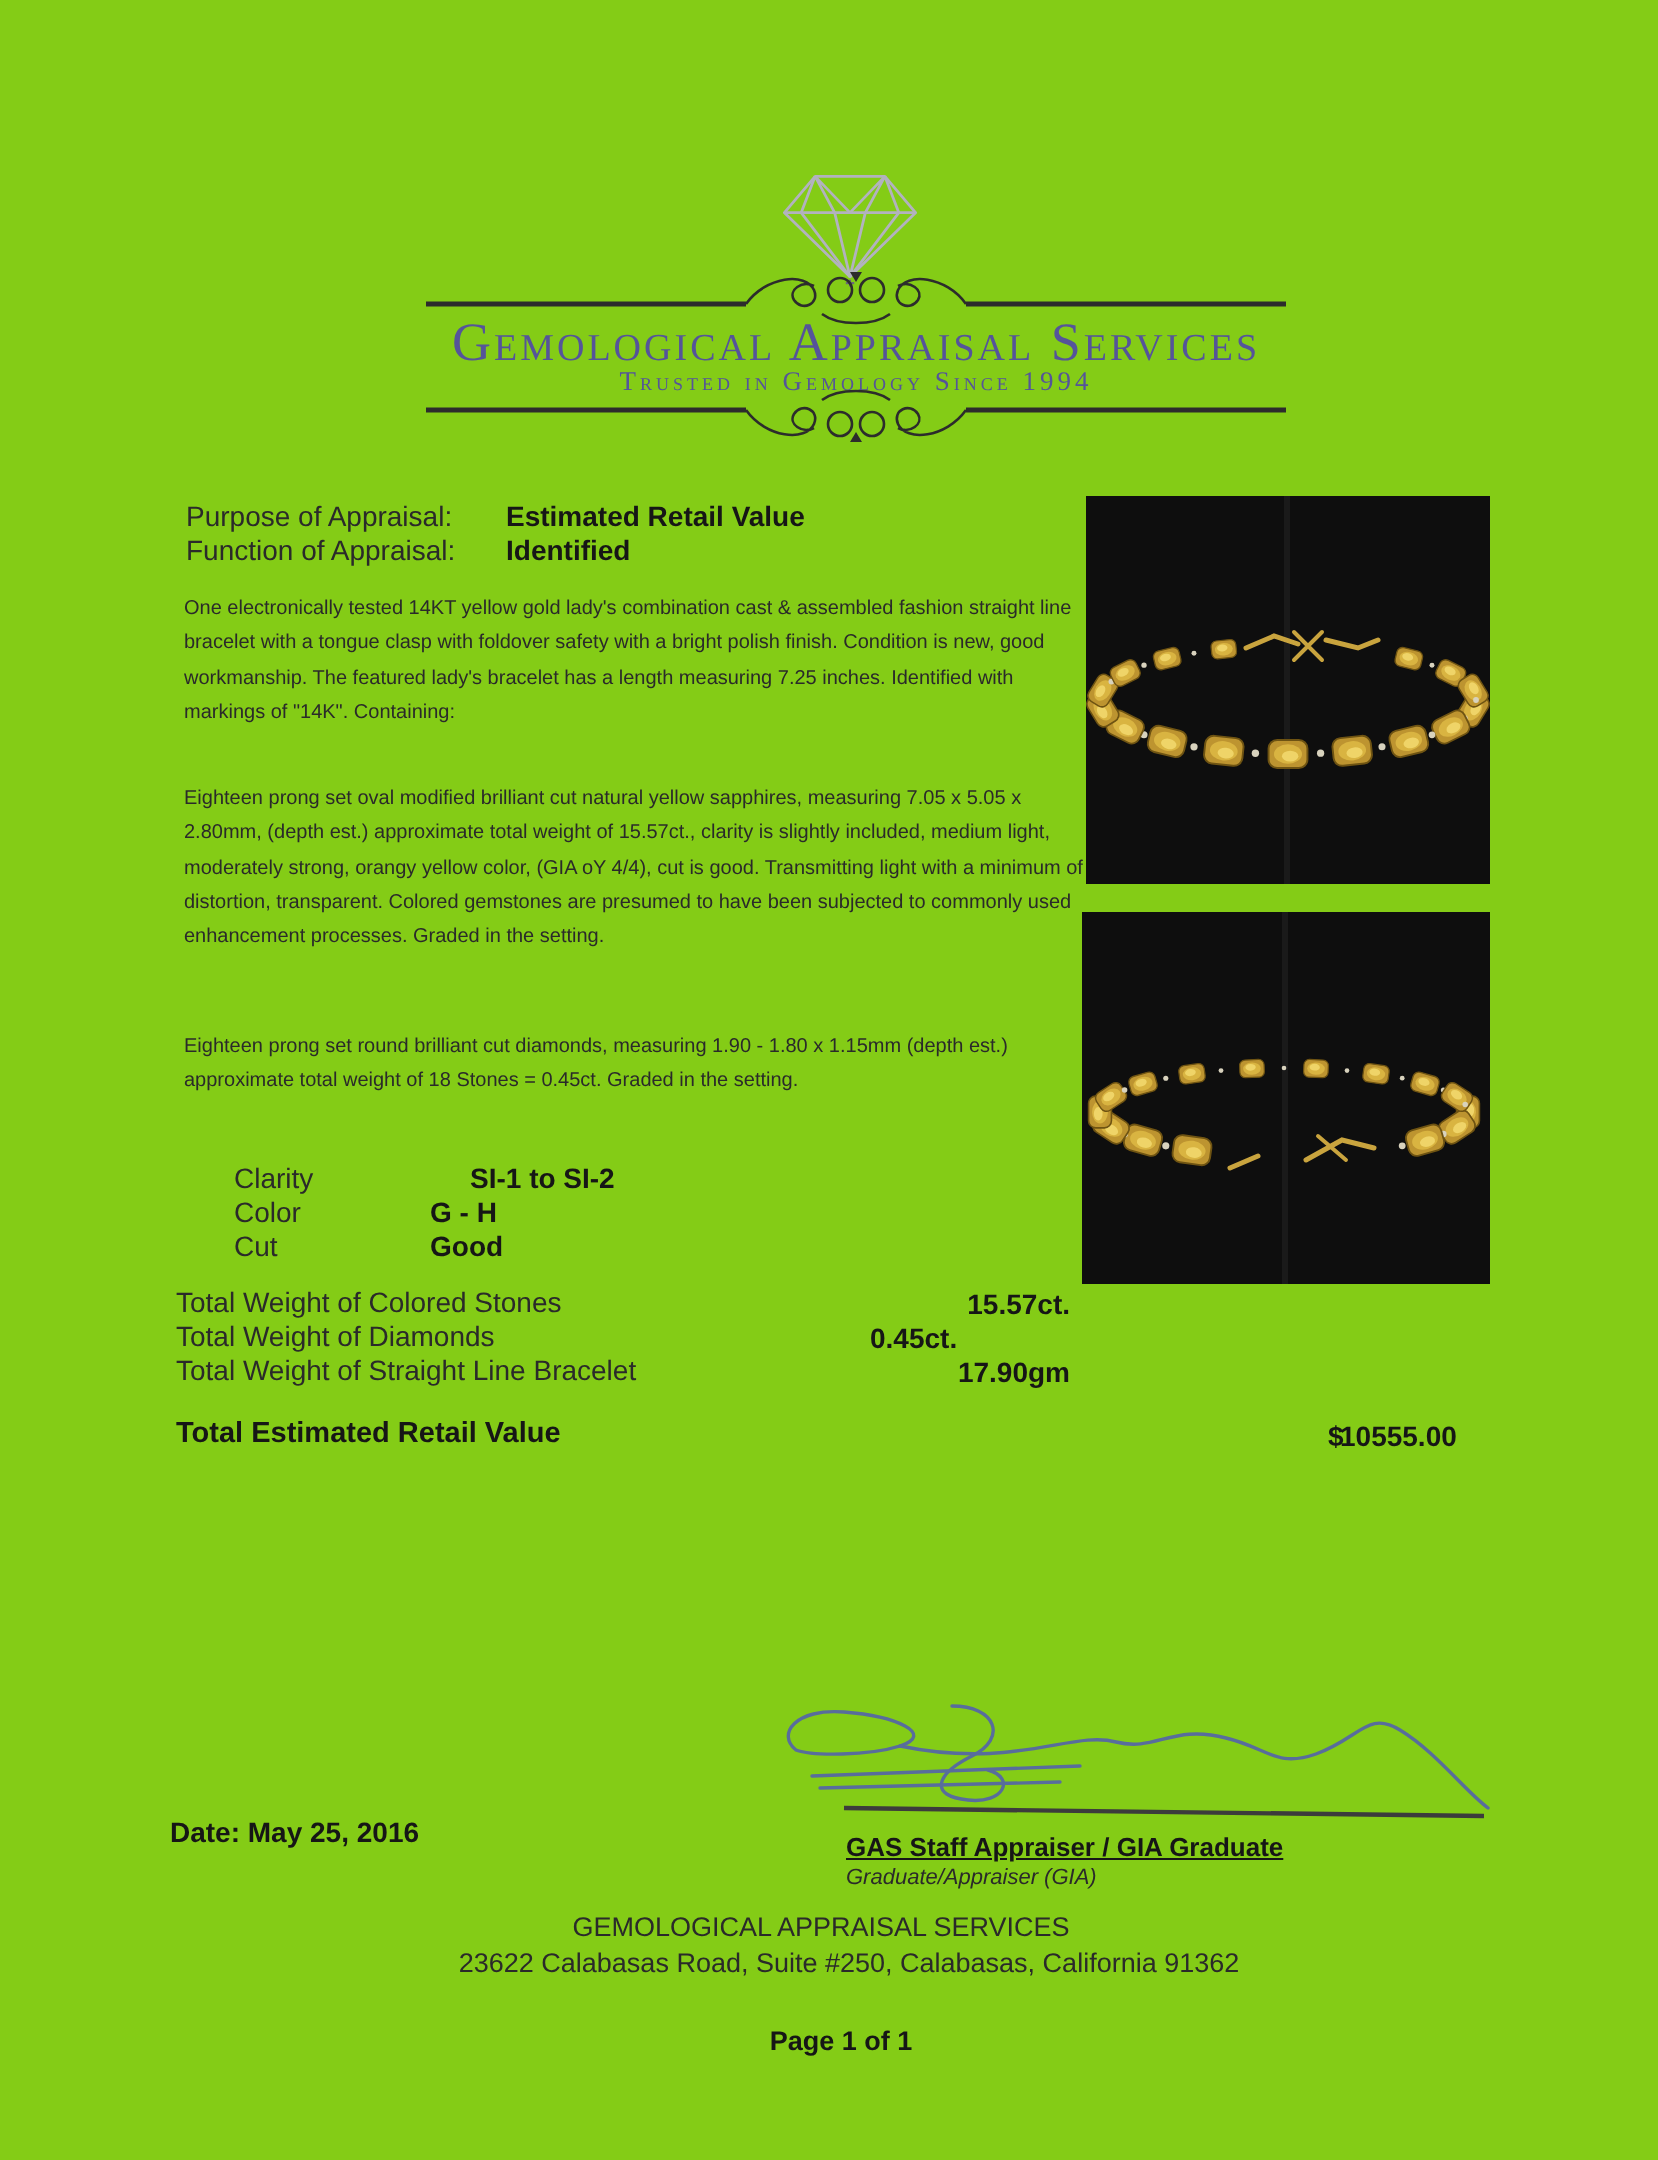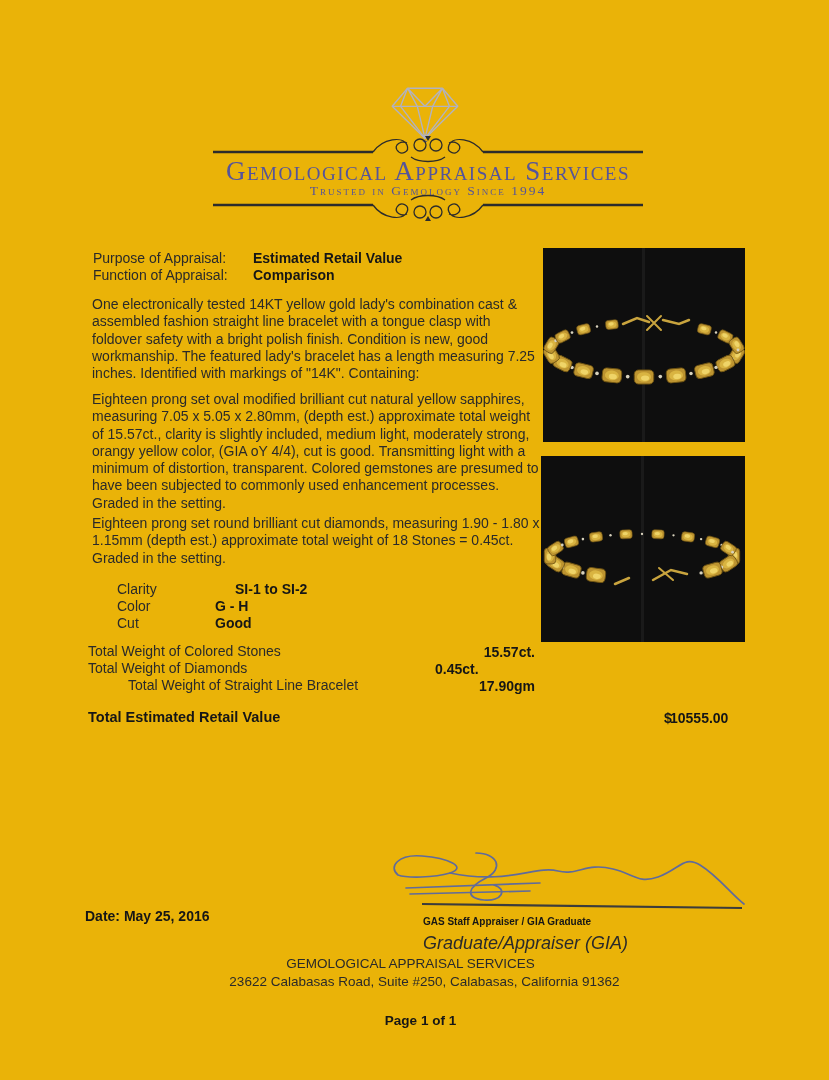--- a/index.html
+++ b/index.html
@@ -1,41 +1,41 @@
 <!DOCTYPE html>
 <html><head>
 <meta charset="utf-8">
 <style>
   html,body{margin:0;padding:0;background:#e8e8e8;}
   .page{
-    position:relative;width:829px;height:1080px;background:#eab308;
+    position:relative;width:829px;height:1080px;background:#84cc16;
     margin:0 auto;overflow:hidden;
     font-family:"Liberation Sans", sans-serif;color:#262626;
   }
   .abs{position:absolute;}
   
   .brand-title{
     font-family:"Liberation Serif", serif;
     font-variant:small-caps;
     font-size:27px;letter-spacing:1.5px;
     color:#55549a;white-space:nowrap;
     text-align:center;font-weight:400;
   }
   .brand-tagline{
     font-family:"Liberation Serif", serif;
     font-variant:small-caps;
     font-size:13.5px;letter-spacing:2px;
     color:#55549a;white-space:nowrap;text-align:center;font-weight:400;
   }
   
-  .bodytext{font-size:14px;line-height:17.3px;color:#2a2a2a;}
+  .bodytext{font-size:10px;line-height:17.3px;color:#2a2a2a;}
   .lbl{font-size:14px;color:#2a2a2a;white-space:nowrap;}
   .val{font-size:14px;font-weight:bold;color:#161616;white-space:nowrap;}
-  .sig-line1{font-size:10px;font-weight:bold;color:#161616;white-space:nowrap;}
-  .sig-line2{font-size:18px;font-style:italic;color:#2a2a2a;white-space:nowrap;}
+  .sig-line1{font-size:13px;font-weight:bold;color:#161616;white-space:nowrap;text-decoration:underline;}
+  .sig-line2{font-size:11px;font-style:italic;color:#2a2a2a;white-space:nowrap;}
   .footer-line{font-size:13.5px;color:#2a2a2a;text-align:center;white-space:nowrap;}
   .footer-page{font-weight:bold;color:#161616;padding-left:10px;}
   .photo{background:#0e0e0e;}
   svg{display:block;}
 </style>
 </head>
 <body>
 
 <div class="page">
 
@@ -79,38 +79,38 @@
         <circle cx="223" cy="10" r="6" stroke-width="1.3"></circle>
         <path d="M198 22 C206 28 224 28 232 22" stroke-width="1.3"></path>
         <path d="M212 1 L218 1 L215 6 Z" fill="#2c2c2c" stroke="none"></path>
       </g>
     </svg>
   </div>
 
   <div class="abs lbl" style="left:93px;top:250px;">Purpose of Appraisal:</div>
   <div class="abs val" style="left:253px;top:250px;">Estimated Retail Value</div>
   <div class="abs lbl" style="left:93px;top:267px;">Function of Appraisal:</div>
-  <div class="abs val" style="left:253px;top:267px;">Comparison</div>
+  <div class="abs val" style="left:253px;top:267px;">Identified</div>
 
   <div class="abs bodytext" style="left:92px;top:296px;width:452px;">One electronically tested 14KT yellow gold lady's combination cast &amp; assembled fashion straight line bracelet with a tongue clasp with foldover safety with a bright polish finish. Condition is new, good workmanship. The featured lady's bracelet has a length measuring 7.25 inches. Identified with markings of "14K".  Containing:</div>
   <div class="abs bodytext" style="left:92px;top:391px;width:452px;">Eighteen prong set oval modified brilliant cut natural yellow sapphires, measuring 7.05 x 5.05 x 2.80mm, (depth est.) approximate total weight of 15.57ct., clarity is slightly included, medium light, moderately strong, orangy yellow color, (GIA oY 4/4), cut is good. Transmitting light with a minimum of distortion, transparent. Colored gemstones are presumed to have been subjected to commonly used enhancement processes. Graded in the setting.</div>
   <div class="abs bodytext" style="left:92px;top:515px;width:452px;">Eighteen prong set round brilliant cut diamonds, measuring 1.90 - 1.80 x 1.15mm (depth est.) approximate total weight of 18 Stones = 0.45ct. Graded in the setting.</div>
 
   <div class="abs lbl" style="left:117px;top:581px;">Clarity</div>
   <div class="abs val" style="left:215px;top:581px;margin-left:20px;">SI-1 to SI-2</div>
   <div class="abs lbl" style="left:117px;top:598px;">Color</div>
   <div class="abs val" style="left:215px;top:598px;">G - H</div>
   <div class="abs lbl" style="left:117px;top:615px;">Cut</div>
   <div class="abs val" style="left:215px;top:615px;">Good</div>
 
   <div class="abs lbl" style="left:88px;top:643px;">Total Weight of Colored Stones</div>
   <div class="abs val" style="left:435px;top:644px;width:100px;text-align:right;">15.57ct.</div>
   <div class="abs lbl" style="left:88px;top:660px;">Total Weight of Diamonds</div>
   <div class="abs val" style="left:435px;top:661px;width:100px;text-align:left;">0.45ct.</div>
-  <div class="abs lbl" style="left:88px;top:677px;margin-left:40px;">Total Weight of Straight Line Bracelet</div>
+  <div class="abs lbl" style="left:88px;top:677px;">Total Weight of Straight Line Bracelet</div>
   <div class="abs val" style="left:435px;top:678px;width:100px;text-align:right;">17.90gm</div>
 
   <div class="abs val" style="left:88px;top:709px;font-size:14.5px;">Total Estimated Retail Value</div>
   <div class="abs val" style="left:664px;top:710px;">$</div>
   <div class="abs val" style="left:670px;top:710px;width:70px;text-align:left;">10555.00</div>
 
   <div class="abs photo" style="left:543px;top:248px;">
     <svg id="photo1" width="202" height="194" viewBox="0 0 202 194">
       <rect x="0" y="0" width="202" height="194" fill="#0e0e0e"></rect>
       <rect x="99" y="0" width="3" height="194" fill="rgba(255,255,255,0.05)"></rect>

